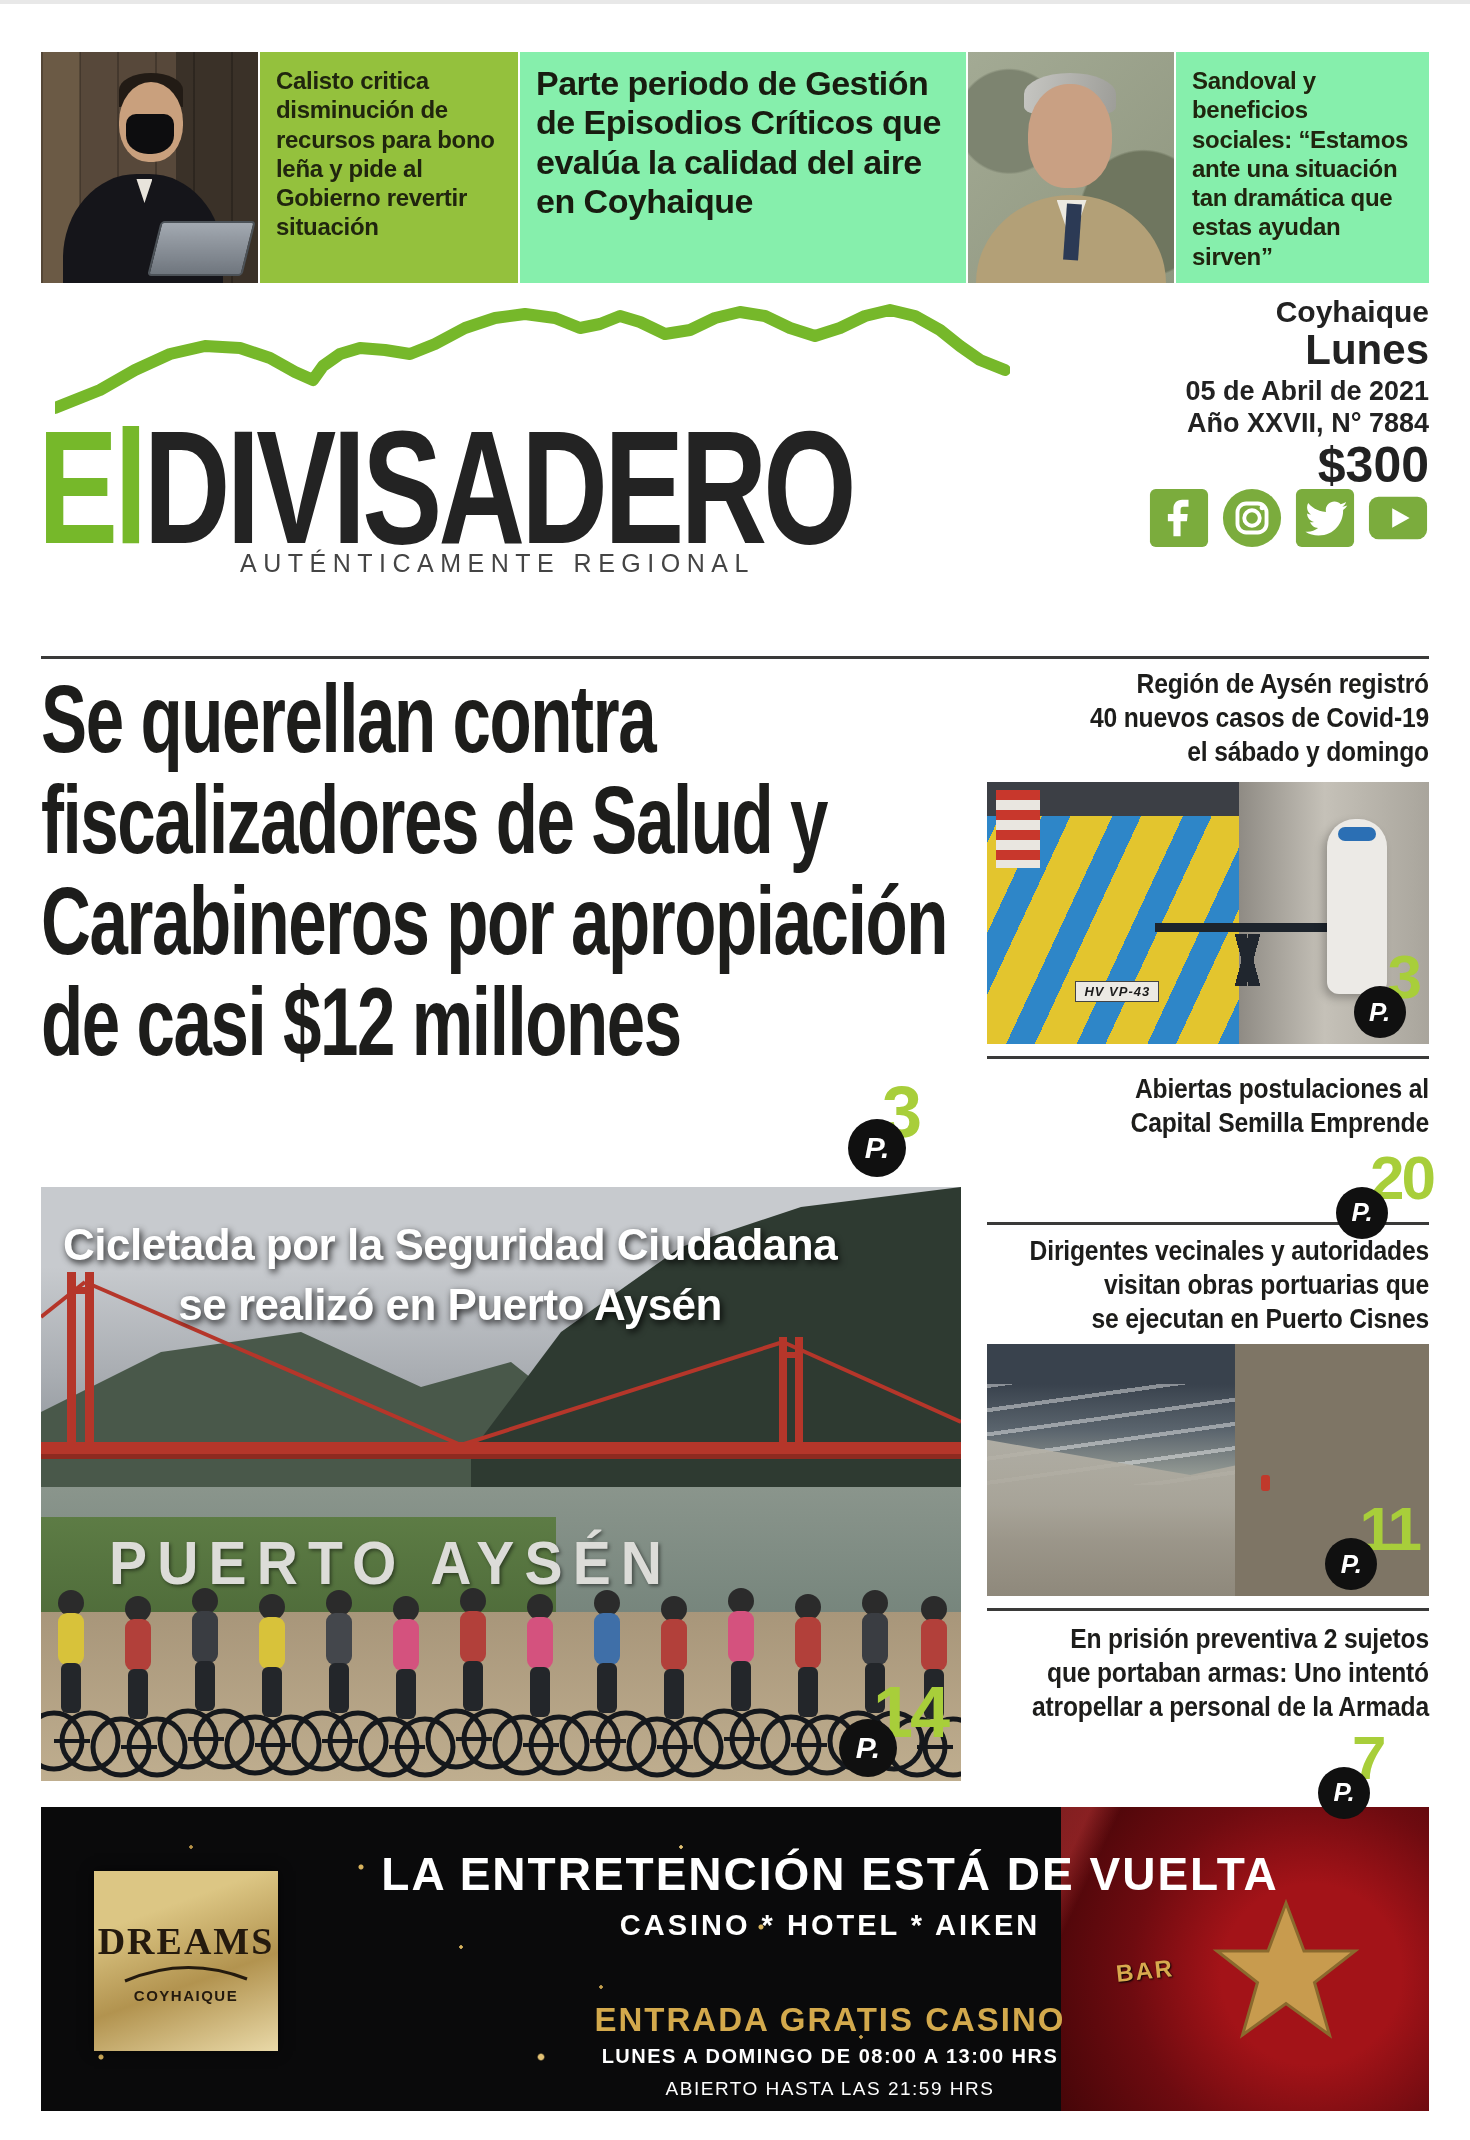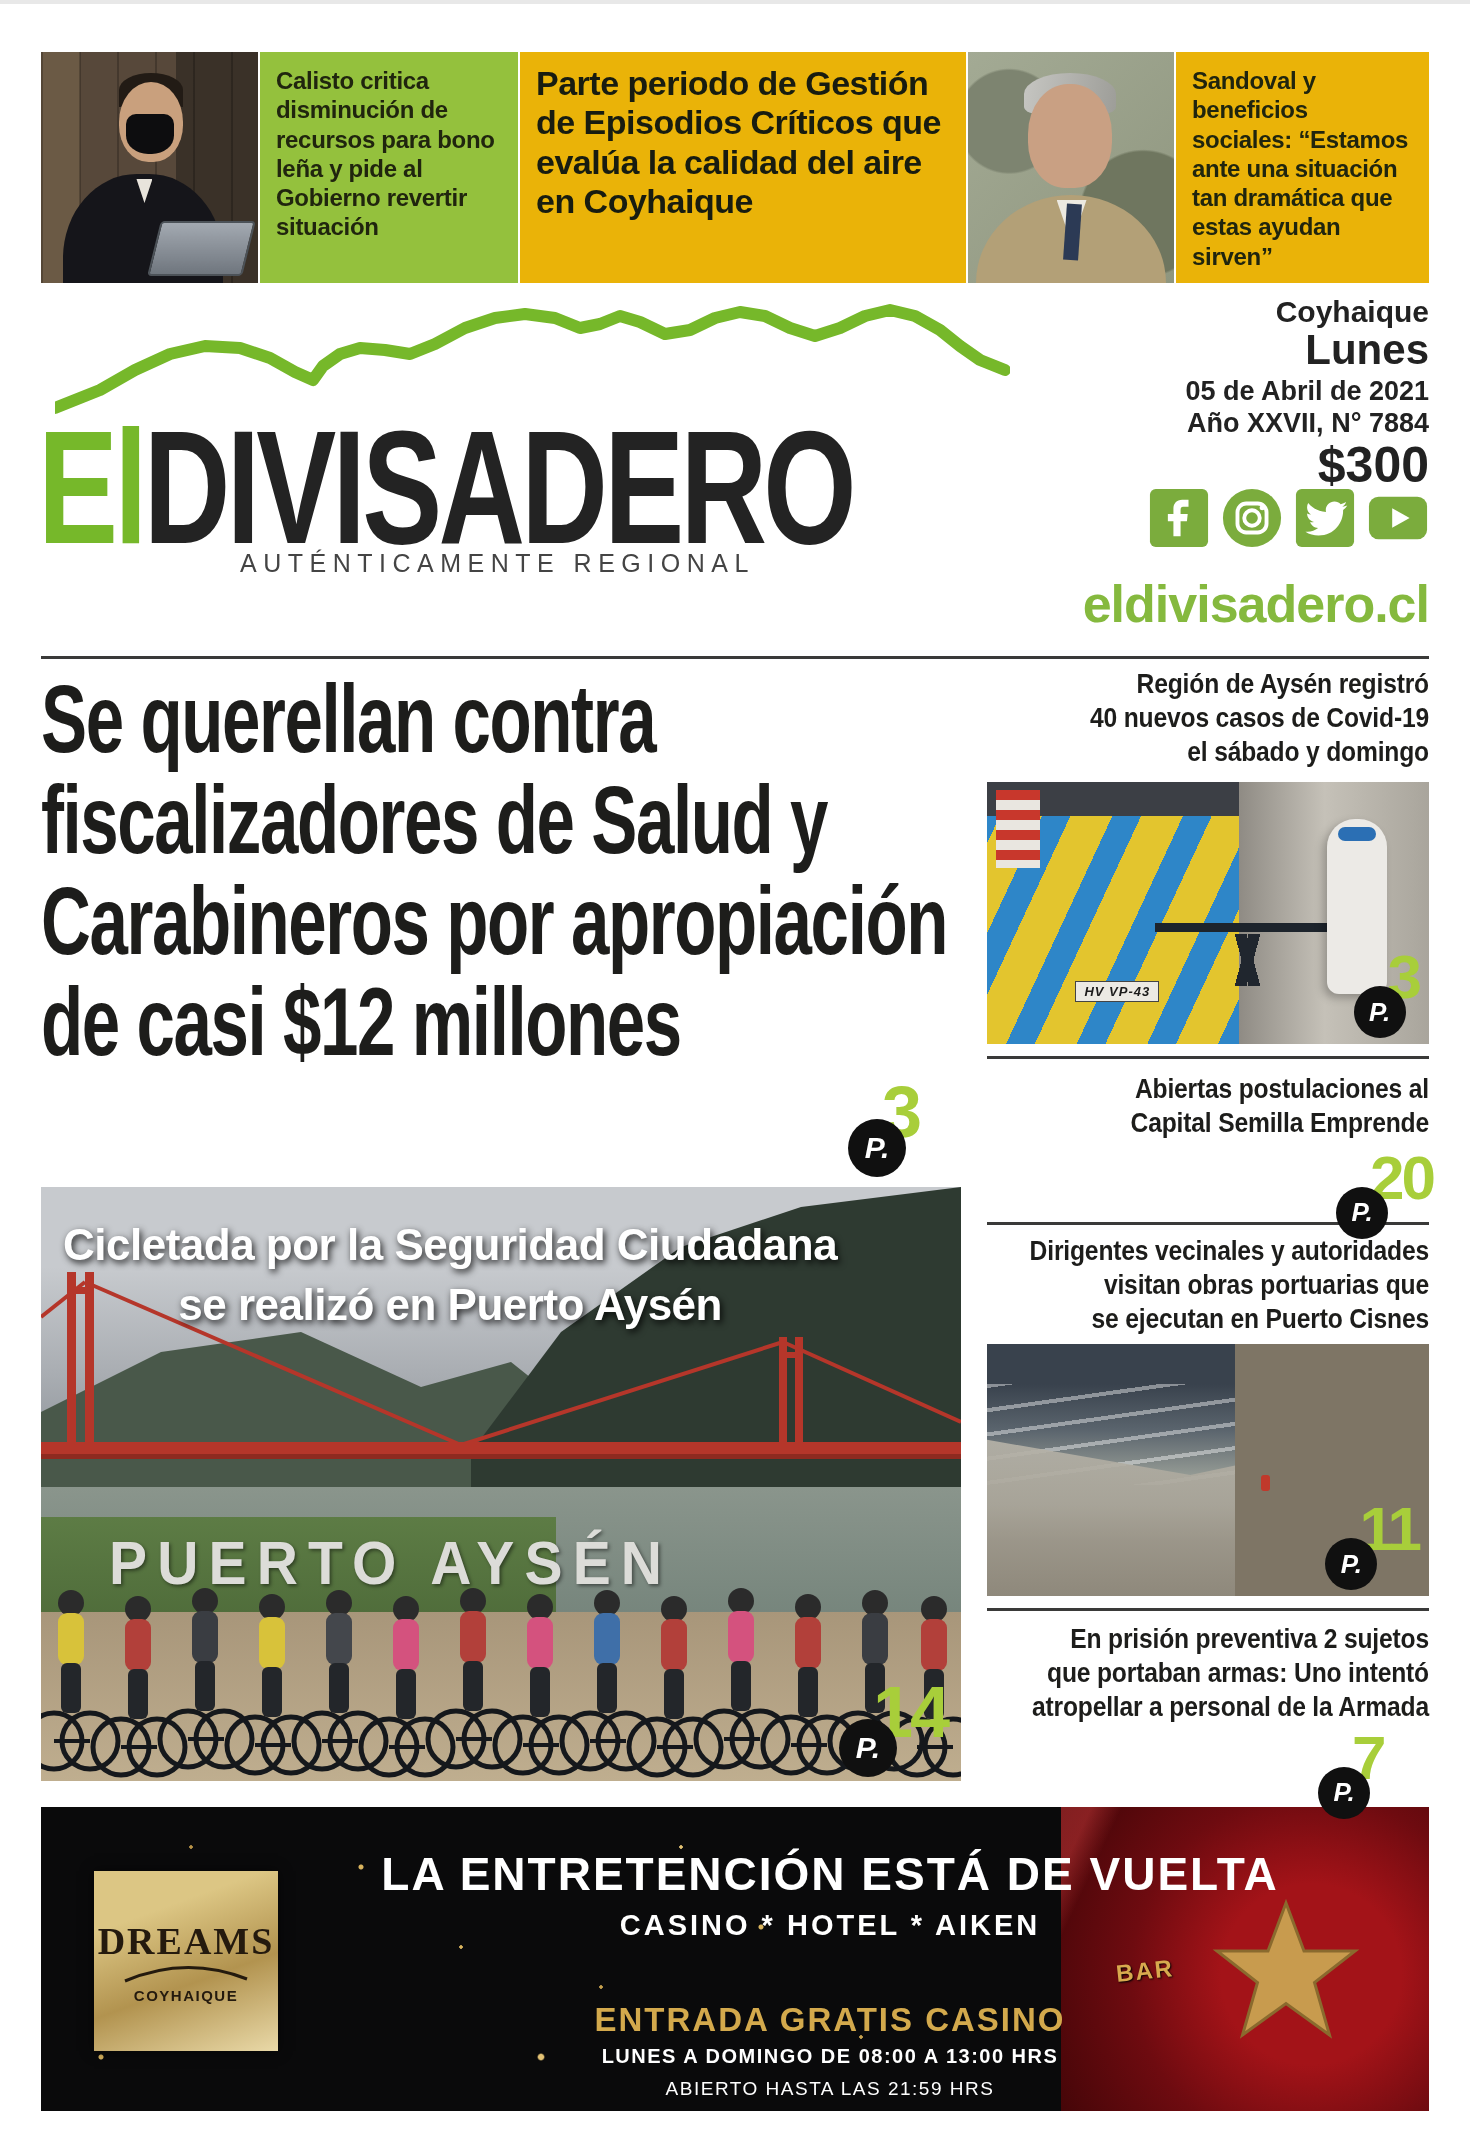--- a/index.html
+++ b/index.html
@@ -4,21 +4,21 @@
 <style>
   html,body{margin:0;padding:0;background:#e8e8e8;}
   #page{position:relative;width:1470px;height:2140px;background:#ffffff;overflow:hidden;
         font-family:"Liberation Sans",sans-serif;color:#1d1d1b;margin:4px auto;}
   .abs{position:absolute;}
 
   
   .ts-cell{position:absolute;top:48px;height:231px;overflow:hidden;}
   .ts-box p{margin:0;padding:14px 16px;font-weight:600;font-size:24px;line-height:1.22;color:#20250e;letter-spacing:-.3px;}
   .ts-green{background:#94c13d;}
-  .ts-light{background:#eab308;}
+  .ts-light{background:#86efac;}
   .ts-big p{font-weight:800;font-size:34px;line-height:1.16;color:#181c10;letter-spacing:-.5px;padding:12px 16px;}
 
   
   .ph-calisto{background:linear-gradient(90deg,#6b5a45 0 18%,#57483a 18% 62%,#3a3128 62%);}
   .ph-calisto .panels{position:absolute;inset:0;background:repeating-linear-gradient(90deg,rgba(0,0,0,.22) 0 2px,transparent 2px 38px);}
   .ph-calisto .head{position:absolute;left:36%;top:13%;width:64px;height:80px;background:#c9a07d;border-radius:50% 50% 46% 46%;}
   .ph-calisto .hair{position:absolute;left:36%;top:9%;width:64px;height:34px;background:#221b15;border-radius:50% 50% 0 0;}
   .ph-calisto .mask{position:absolute;left:39%;top:27%;width:48px;height:40px;background:#0d0d0f;border-radius:10px 10px 46% 46%;}
   .ph-calisto .body{position:absolute;left:10%;top:53%;width:74%;height:52%;background:#15151a;border-radius:46% 46% 0 0 / 70% 70% 0 0;}
   .ph-calisto .collar{position:absolute;left:44%;top:55%;width:16px;height:24px;background:#e8e4dc;clip-path:polygon(0 0,100% 0,50% 100%);}
@@ -182,21 +182,20 @@
     </svg>
     <svg class="sic" viewBox="0 0 64 64">
       <rect x="2" y="2" width="60" height="60" rx="6" fill="#7bac3d"></rect>
       <path d="M55 19c-1.6.7-3.3 1.2-5.1 1.4 1.8-1.1 3.2-2.8 3.9-4.9-1.7 1-3.6 1.8-5.6 2.2-1.6-1.7-3.9-2.8-6.5-2.8-4.9 0-8.9 4-8.9 8.9 0 .7.1 1.4.2 2-7.4-.4-13.9-3.9-18.3-9.3-.8 1.3-1.2 2.8-1.2 4.5 0 3.1 1.6 5.8 4 7.4-1.5 0-2.8-.4-4-1.1v.1c0 4.3 3.1 7.9 7.1 8.7-.7.2-1.5.3-2.3.3-.6 0-1.1-.1-1.7-.2 1.1 3.5 4.4 6.1 8.3 6.2-3 2.4-6.9 3.8-11 3.8-.7 0-1.4 0-2.1-.1 3.9 2.5 8.6 4 13.6 4 16.3 0 25.3-13.5 25.3-25.3v-1.1c1.7-1.3 3.2-2.8 4.3-4.7z" fill="#fff"></path>
     </svg>
     <svg class="sic" viewBox="0 0 64 64">
       <rect x="2" y="10" width="60" height="44" rx="10" fill="#7bac3d"></rect>
       <polygon points="26,22 26,42 44,32" fill="#fff"></polygon>
     </svg>
   </div>
-  <div class="site">eldivisadero.cl</div>
 
   <div class="rule r-main"></div>
 
   <div class="lead">
     <div class="hl">Se querellan contra</div>
     <div class="hl">fiscalizadores de Salud y</div>
     <div class="hl">Carabineros por apropiación</div>
     <div class="hl">de casi $12 millones</div>
   </div>
   <div class="pbadge pb-lg" style="left:848px;top:1078px;">

